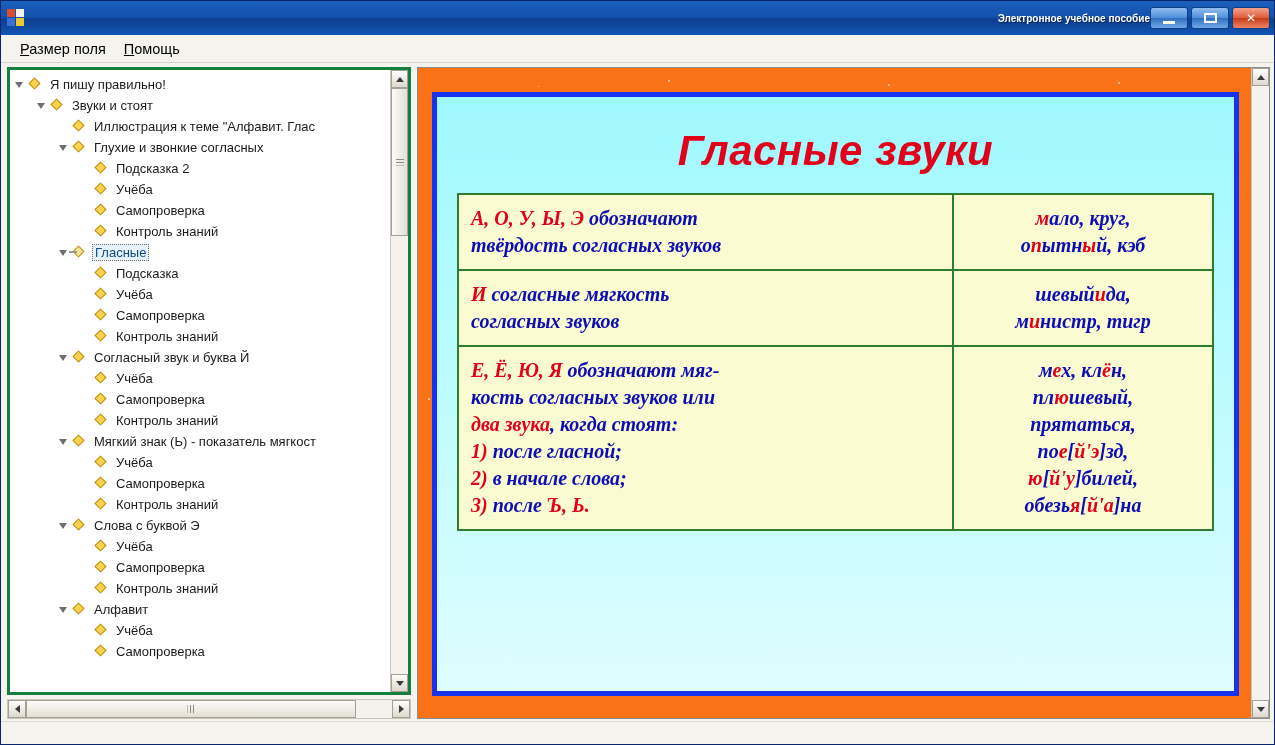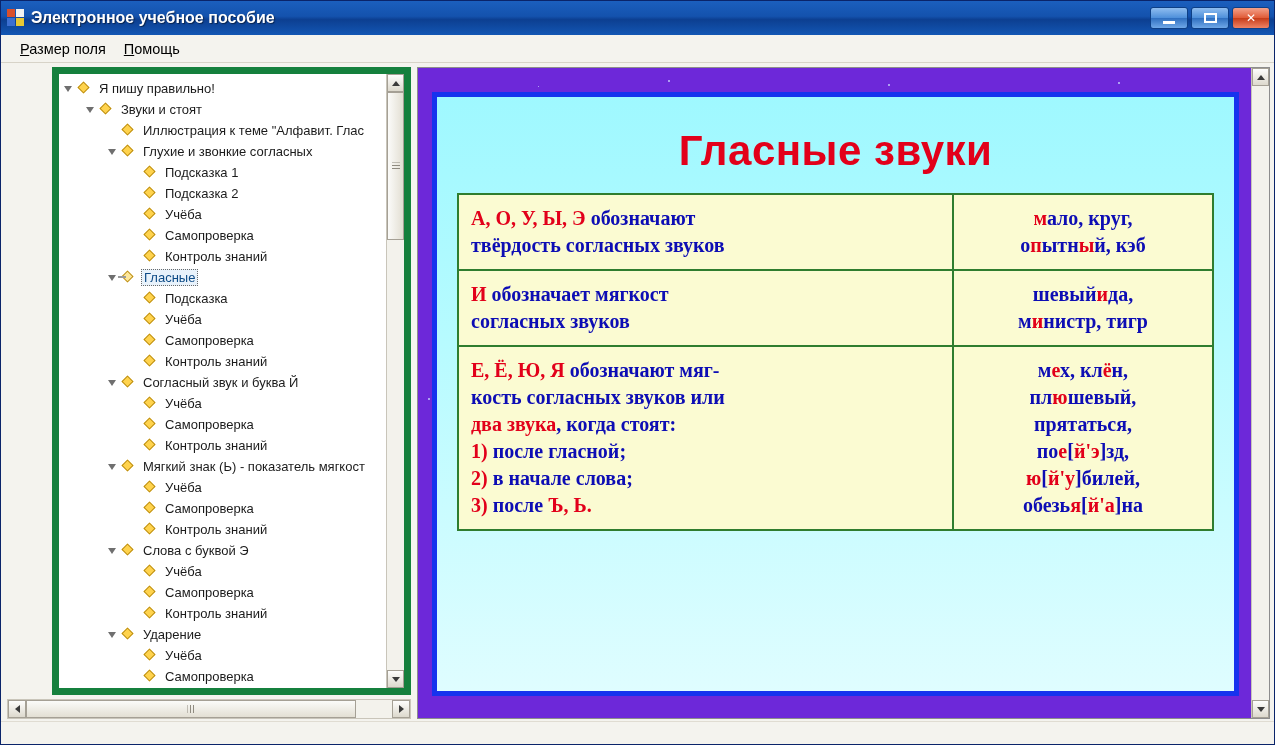--- a/index.html
+++ b/index.html
@@ -43,26 +43,27 @@
   .app-icon i {
     position: absolute;
     display: block;
   }
   .app-icon i.a { left: 0; top: 0; width: 8px; height: 8px; background: #d94f2b; }
   .app-icon i.b { left: 9px; top: 0; width: 8px; height: 8px; background: #f2f2f2; }
   .app-icon i.c { left: 0; top: 9px; width: 8px; height: 8px; background: #3c6fd1; }
   .app-icon i.d { left: 9px; top: 9px; width: 8px; height: 8px; background: #e8c833; }
   .title-text {
     color: #ffffff;
-    font-size: 16px;
+    font-size: 10px;
     font-weight: bold;
     text-shadow: 1px 1px 1px rgba(0,0,0,.5);
     white-space: nowrap;
     overflow: hidden;
     flex: 1 1 auto;
+    text-align: right;
   }
   .title-buttons {
     display: flex;
     gap: 3px;
     align-items: center;
     flex: 0 0 auto;
   }
   .tb-btn {
     width: 38px;
     height: 22px;
@@ -130,26 +131,25 @@
   .tree-pane {
     width: 404px;
     flex: 0 0 auto;
     display: flex;
     flex-direction: column;
     box-sizing: border-box;
   }
   .tree-box {
     position: relative;
     flex: 1 1 auto;
-    border: 7px solid #15803d;
+    border: 3px solid #15803d;
     background: #ffffff;
     display: flex;
     min-height: 0;
     box-sizing: border-box;
-    margin-left: 45px;
   }
   .tree-scroll {
     flex: 1 1 auto;
     overflow: hidden;
     padding: 4px 0 0 4px;
     box-sizing: border-box;
   }
   .tree-row {
     display: flex;
     align-items: center;
@@ -308,22 +308,23 @@
     position: relative;
     flex: 1 1 auto;
     border: 1px solid #8d8d8d;
     display: flex;
     min-height: 0;
     box-sizing: border-box;
   }
   .slide-canvas {
     flex: 1 1 auto;
     position: relative;
-    background: #6d28d9;
+    background: #f97316;
     overflow: hidden;
+    font-style: italic;
   }
   .stars i {
     position: absolute;
     background: #cfe4ff;
     border-radius: 50%;
     opacity: .85;
   }
   .slide-frame {
     position: absolute;
     left: 14px;
@@ -446,27 +447,20 @@
               <span class="node-icon">
                 <span class="diamond"></span>
               </span>
               <span class="tree-label">Глухие и звонкие согласных</span>
             </div>
             <div class="tree-row" style="padding-left: 66px;">
               <span class="tw"></span>
               <span class="node-icon">
                 <span class="diamond"></span>
               </span>
-              <span class="tree-label">Подсказка 1</span>
-            </div>
-            <div class="tree-row" style="padding-left: 66px;">
-              <span class="tw"></span>
-              <span class="node-icon">
-                <span class="diamond"></span>
-              </span>
               <span class="tree-label">Подсказка 2</span>
             </div>
             <div class="tree-row" style="padding-left: 66px;">
               <span class="tw"></span>
               <span class="node-icon">
                 <span class="diamond"></span>
               </span>
               <span class="tree-label">Учёба</span>
             </div>
             <div class="tree-row" style="padding-left: 66px;">
@@ -600,21 +594,21 @@
               <span class="node-icon">
                 <span class="diamond"></span>
               </span>
               <span class="tree-label">Контроль знаний</span>
             </div>
             <div class="tree-row" style="padding-left: 44px;">
               <span class="tw expander open"></span>
               <span class="node-icon">
                 <span class="diamond"></span>
               </span>
-              <span class="tree-label">Ударение</span>
+              <span class="tree-label">Алфавит</span>
             </div>
             <div class="tree-row" style="padding-left: 66px;">
               <span class="tw"></span>
               <span class="node-icon">
                 <span class="diamond"></span>
               </span>
               <span class="tree-label">Учёба</span>
             </div>
             <div class="tree-row" style="padding-left: 66px;">
               <span class="tw"></span>
@@ -680,21 +674,21 @@
             </div>
           <div class="slide-frame">
             <div class="slide-title">Гласные звуки</div>
             <table class="vowels">
               <tbody id="vowels-body">
                   <tr>
                     <td><span class="r">А,  О,  У,  Ы,  Э</span><span class="b">  обозначают</span><br><span class="b">твёрдость согласных звуков</span></td>
                     <td class="right"><span class="r">м</span><span class="b">ало,  круг,</span><br><span class="b">о</span><span class="r">п</span><span class="b">ытн</span><span class="r">ы</span><span class="b">й, кэб</span></td>
                   </tr>
                   <tr>
-                    <td><span class="r">И</span><span class="b">  обозначает мягкост</span><br><span class="b">согласных звуков</span></td>
+                    <td><span class="r">И</span><span class="b">  согласные мягкость</span><br><span class="b">согласных звуков</span></td>
                     <td class="right"><span class="b">шевый</span><span class="r">и</span><span class="b">да,</span><br><span class="b">м</span><span class="r">и</span><span class="b">нистр, тигр</span></td>
                   </tr>
                   <tr>
                     <td><span class="r">Е, Ё, Ю, Я</span><span class="b">  обозначают мяг-</span><br><span class="b">кость  согласных  звуков  или</span><br><span class="r">два звука</span><span class="b">, когда стоят:</span><br><span class="r">1)</span><span class="b"> после гласной;</span><br><span class="r">2)</span><span class="b"> в начале слова;</span><br><span class="r">3)</span><span class="b"> после </span><span class="r">Ъ, Ь.</span></td>
                     <td class="right"><span class="b">м</span><span class="r">е</span><span class="b">х, кл</span><span class="r">ё</span><span class="b">н,</span><br><span class="b">пл</span><span class="r">ю</span><span class="b">шевый,</span><br><span class="b">прятаться,</span><br><span class="b">по</span><span class="r">е</span><span class="b">[</span><span class="r">й'э</span><span class="b">]зд,</span><br><span class="r">ю</span><span class="b">[</span><span class="r">й'у</span><span class="b">]билей,</span><br><span class="b">обезь</span><span class="r">я</span><span class="b">[</span><span class="r">й'а</span><span class="b">]на</span></td>
                   </tr>
                 </tbody>
             </table>
           </div>
         </div>

